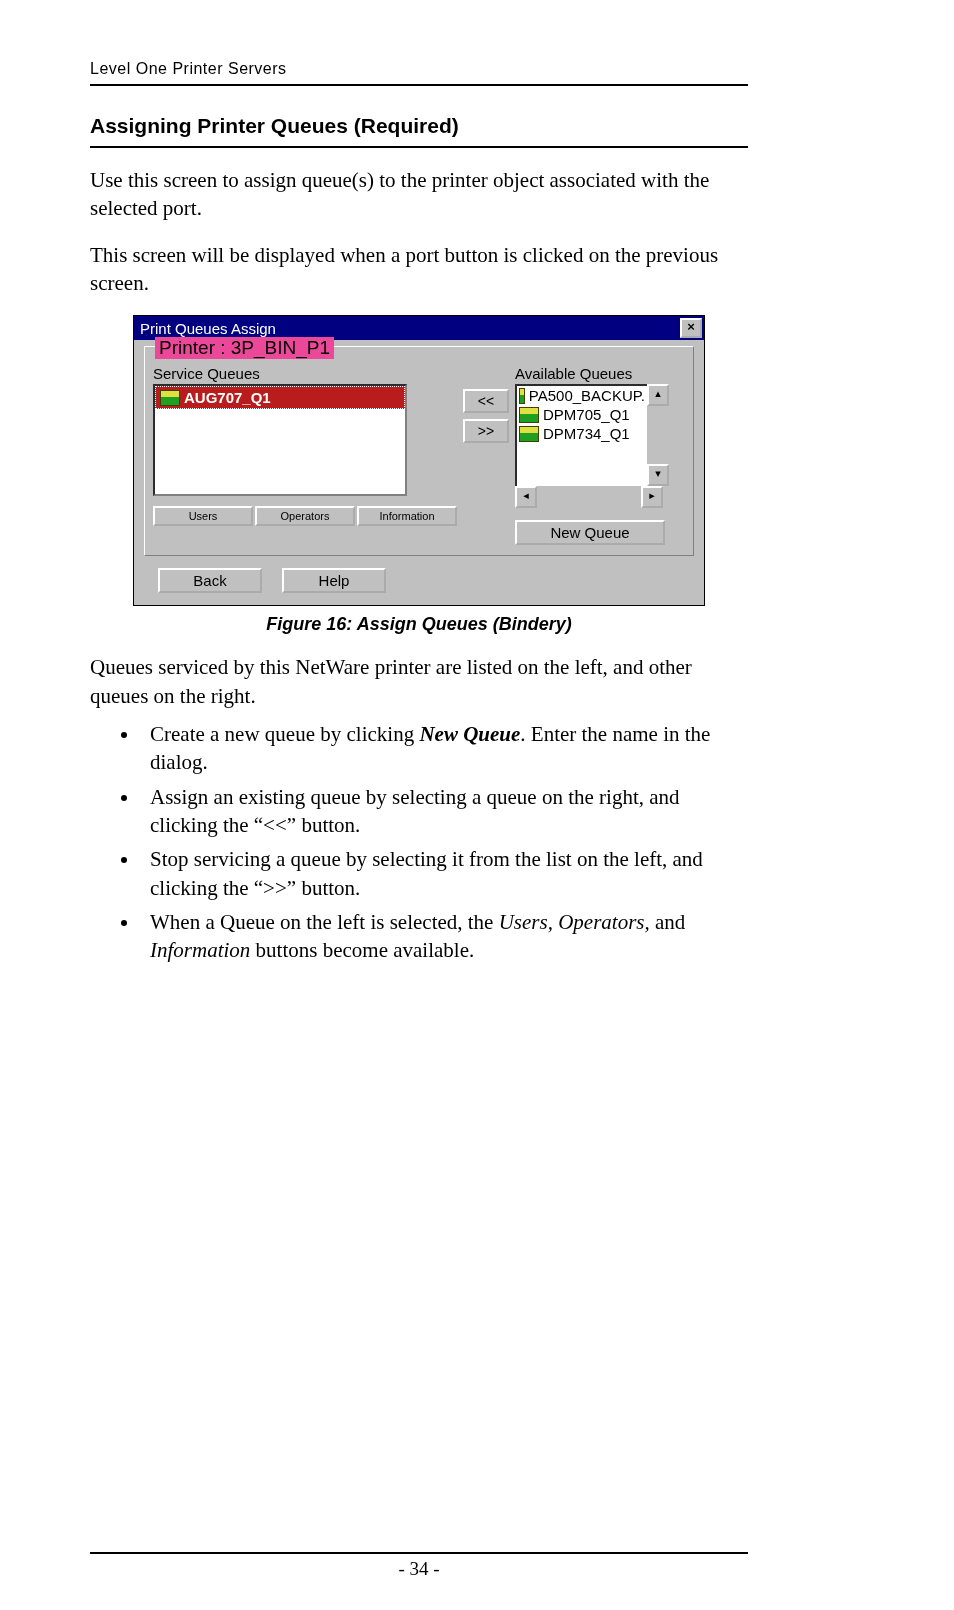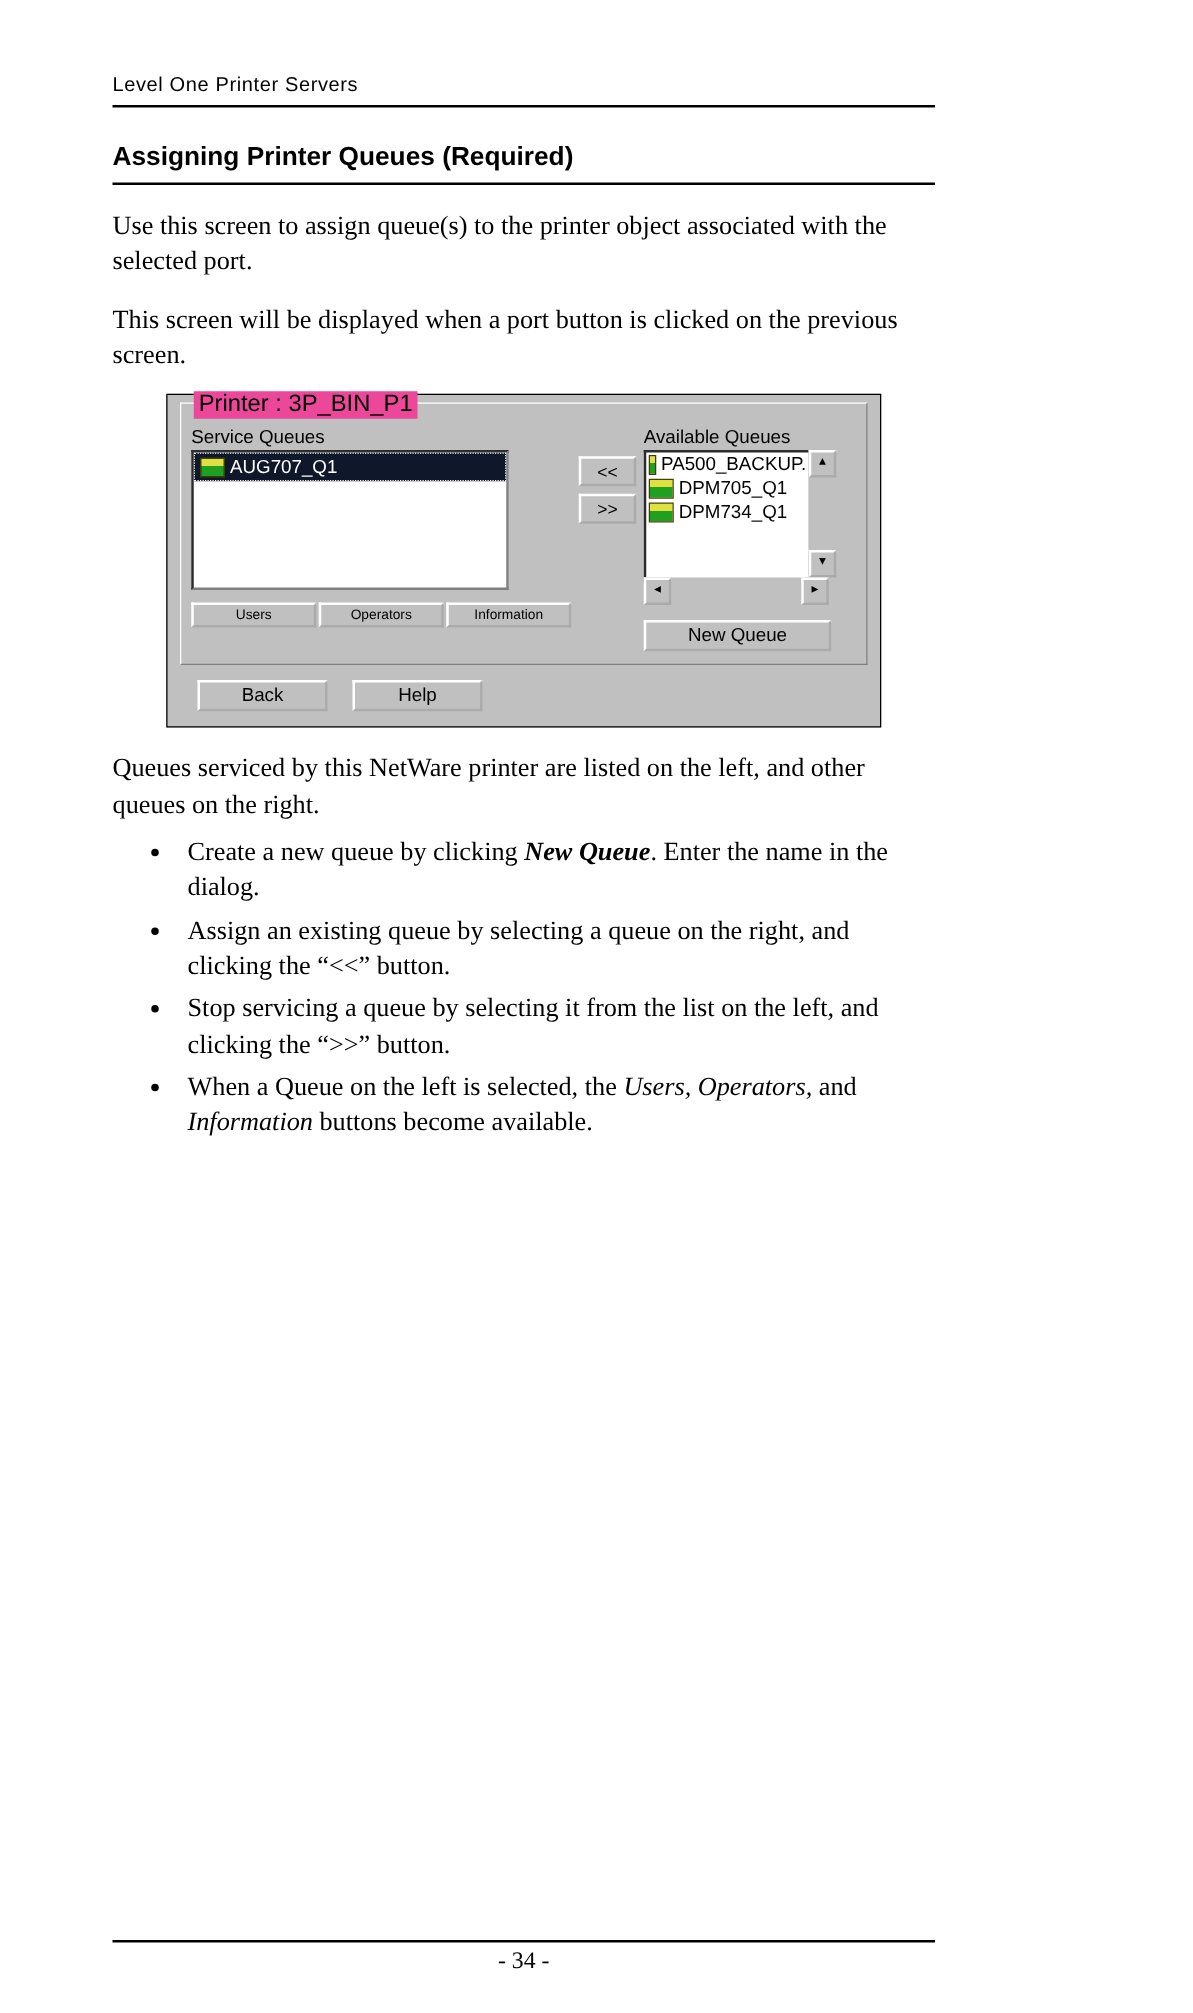--- a/index.html
+++ b/index.html
@@ -125,23 +125,24 @@
   }
   .listbox .item {
     display: flex;
     align-items: center;
     gap: 4px;
     padding: 2px 4px;
     font-size: 15px;
     white-space: nowrap;
   }
   .listbox .item.sel {
-    background: #0f172a;
+    background: #b91c1c;
     color: #fff;
     border: 1px dotted #fff;
+    font-weight: bold;
   }
   .qicon {
     width: 18px; height: 14px;
     background: linear-gradient(#e0e040 40%, #20a020 40%);
     border: 1px solid #404000;
     display: inline-block;
   }
   .right-list {
     width: 150px;
     height: 126px;
@@ -212,20 +213,24 @@
 <div class="page">
 
   <div class="running-head">Level One Printer Servers</div>
 
   <div class="section-title">Assigning Printer Queues (Required)</div>
 
   <div class="body-text">Use this screen to assign queue(s) to the printer object associated with the selected port.</div>
   <div class="body-text">This screen will be displayed when a port button is clicked on the previous screen.</div>
 
   <div class="dialog-wrap">
+    <div class="titlebar">
+      <span>Print Queues Assign</span>
+      <span class="close">×</span>
+    </div>
     <div class="client">
       <div class="groupbox">
         <span class="group-label">Printer :  3P_BIN_P1</span>
 
         <div class="panels-row">
 
           <div class="list">
             <div class="list-label">Service Queues</div>
             <div class="listbox">
               <div class="item sel">
@@ -278,20 +283,21 @@
         </div>
       </div>
 
       <div class="bottom-row">
         <div class="winbtn">Back</div>
         <div class="winbtn">Help</div>
       </div>
     </div>
   </div>
 
+  <div class="fig-caption">Figure 16: Assign Queues (Bindery)</div>
 
   <div class="body-text">Queues serviced by this NetWare printer are listed on the left, and other queues on the right.</div>
 
   <ul class="bullets">
     <li>
       <span>Create a new queue by clicking </span><span class="bolditalic">New Queue</span><span>. Enter the name in the dialog.</span>
     </li>
     <li>Assign an existing queue by selecting a queue on the right, and clicking the “&lt;&lt;” button.</li>
     <li>Stop servicing a queue by selecting it from the list on the left, and clicking the “&gt;&gt;” button.</li>
     <li>

